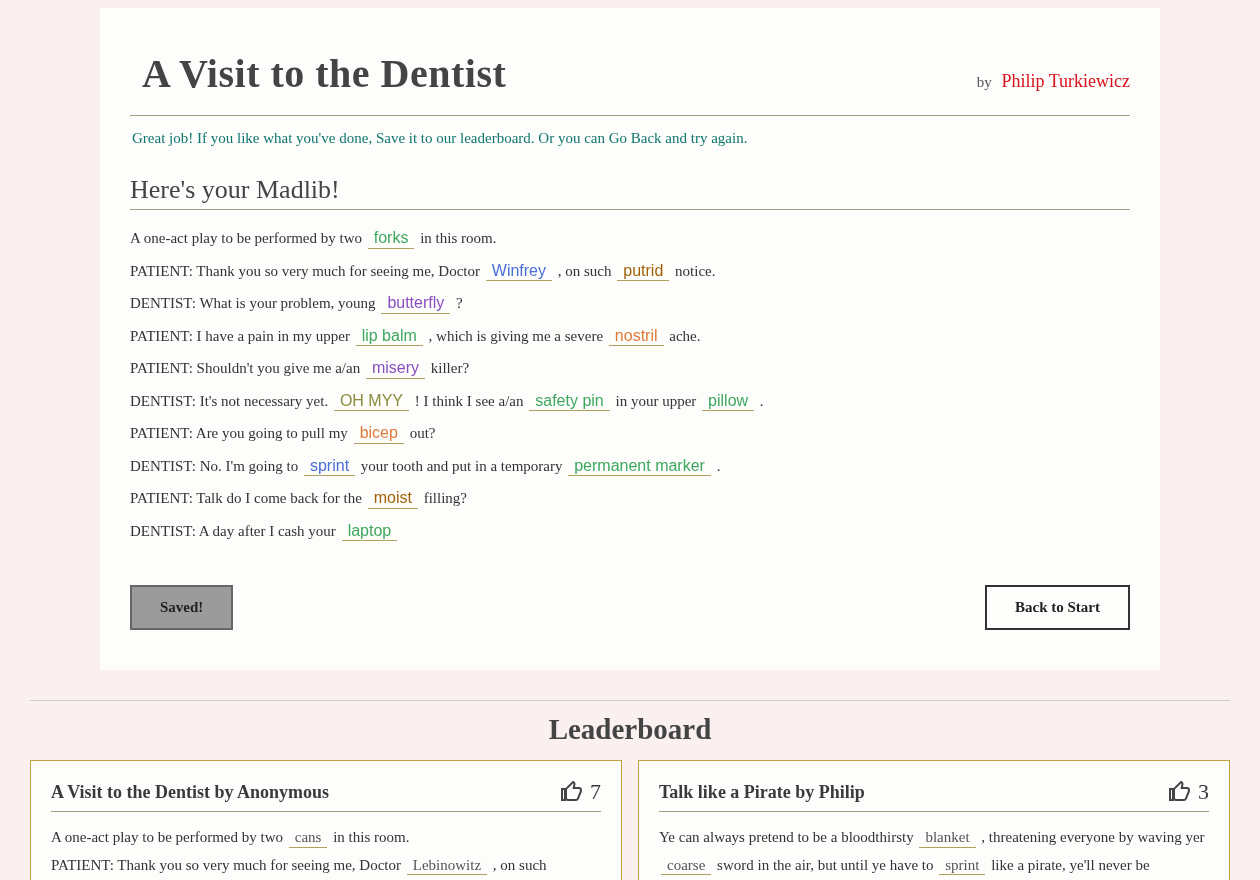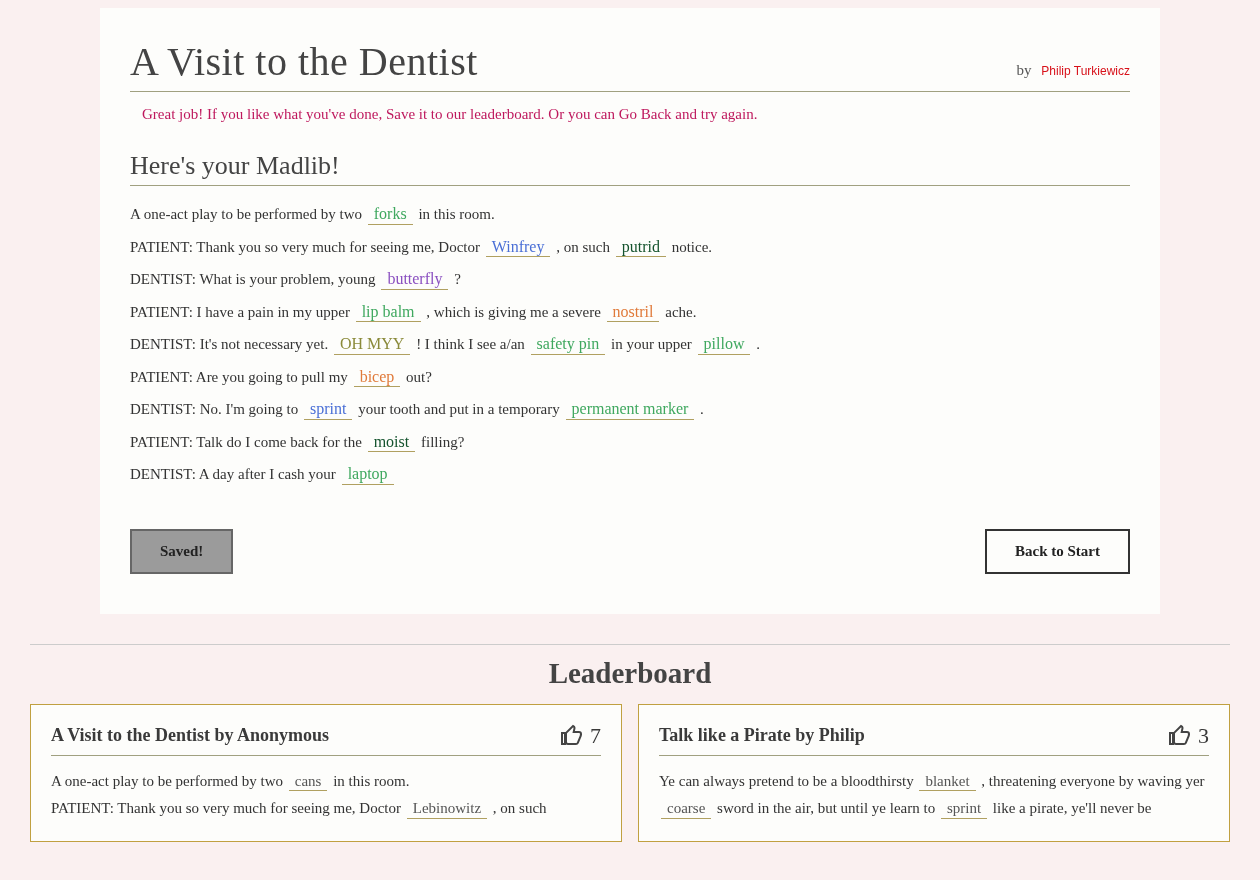--- a/index.html
+++ b/index.html
@@ -18,69 +18,69 @@
   .header-row {
     display: flex;
     align-items: baseline;
     justify-content: space-between;
     border-bottom: 1px solid #a0a080;
     padding-bottom: 6px;
     margin-bottom: 8px;
   }
   h1.title {
     font-family: Georgia, 'Times New Roman', serif;
-    font-weight: normal;
+    font-weight: bold;
     font-size: 40px;
-    margin: 0;
+    margin: 12px;
     color: #444;
     letter-spacing: 0.5px;
   }
   .byline {
     font-size: 15px;
     color: #555;
   }
   .author {
-    font-family: Liberation Sans, sans-serif;
+    font-family: Liberation Serif, serif;
     color: #d8111a;
-    font-size: 12px;
+    font-size: 18px;
     margin-left: 6px;
   }
   .instruction {
     font-size: 15px;
-    color: #be185d;
-    margin: 14px 2px 28px 12px;
+    color: #0f766e;
+    margin: 14px 2px 28px 2px;
   }
   h2.section {
     font-family: Georgia, serif;
     font-weight: normal;
     font-size: 26px;
     color: #444;
     margin: 0 0 4px 0;
     padding-bottom: 4px;
     border-bottom: 1px solid #a0a080;
   }
   .story {
     margin-top: 14px;
     font-size: 15px;
     line-height: 1.9;
     color: #333;
   }
   .story p { margin: 4px 0; }
   .blank {
-    font-family: Liberation Serif, serif;
+    font-family: Liberation Sans, sans-serif;
     border-bottom: 1px solid #b0a060;
     padding: 0 6px 1px 6px;
     margin: 0 2px;
     font-size: 16px;
     display: inline-block;
     line-height: 1.1;
   }
   .c-green  { color: #3fa85f; }
   .c-blue   { color: #4a6fd6; }
-  .c-pink   { color: #14532d; }
+  .c-pink   { color: #a16207; }
   .c-purple { color: #8a4fc0; }
   .c-orange { color: #e07a3a; }
   .c-olive  { color: #8a8a3a; }
 
   .button-row {
     display: flex;
     justify-content: space-between;
     margin-top: 40px;
   }
   .btn {
@@ -203,20 +203,25 @@
       <span>DENTIST: What is your problem, young </span>
       <span class="blank c-purple">butterfly</span>
       <span> ?</span>
     </p>
     <p>
       <span>PATIENT: I have a pain in my upper </span>
       <span class="blank c-green">lip balm</span>
       <span> , which is giving me a severe </span>
       <span class="blank c-orange">nostril</span>
       <span> ache.</span>
+    </p>
+    <p>
+      <span>PATIENT: Shouldn't you give me a/an </span>
+      <span class="blank c-purple">misery</span>
+      <span> killer?</span>
     </p>
     <p>
       <span>DENTIST: It's not necessary yet. </span>
       <span class="blank c-olive">OH MYY</span>
       <span> ! I think I see a/an </span>
       <span class="blank c-green">safety pin</span>
       <span> in your upper </span>
       <span class="blank c-green">pillow</span>
       <span> .</span>
     </p>
@@ -288,21 +293,21 @@
           <path d="M2 20h3V9H2v11zm19-10c0-1.1-.9-2-2-2h-5.3l.8-3.8v-.3c0-.4-.2-.8-.4-1.1L13 2 6.6 8.4C6.2 8.8 6 9.3 6 9.8V18c0 1.1.9 2 2 2h8c.8 0 1.5-.5 1.8-1.2l2.9-6.8c.1-.3.2-.6.2-.9V10z"></path>
         </svg>
         <span>3</span>
       </div>
     </div>
     <div class="lb-story">
       <span>Ye can always pretend to be a bloodthirsty </span>
       <span class="lb-blank">blanket</span>
       <span> , threatening everyone by waving yer </span>
       <span class="lb-blank">coarse</span>
-      <span> sword in the air, but until ye learn to </span>
+      <span> sword in the air, but until ye have to </span>
       <span class="lb-blank">sprint</span>
       <span> like a pirate, ye'll never be </span>
       
       
       
       
       
       
     </div>
   </div>

